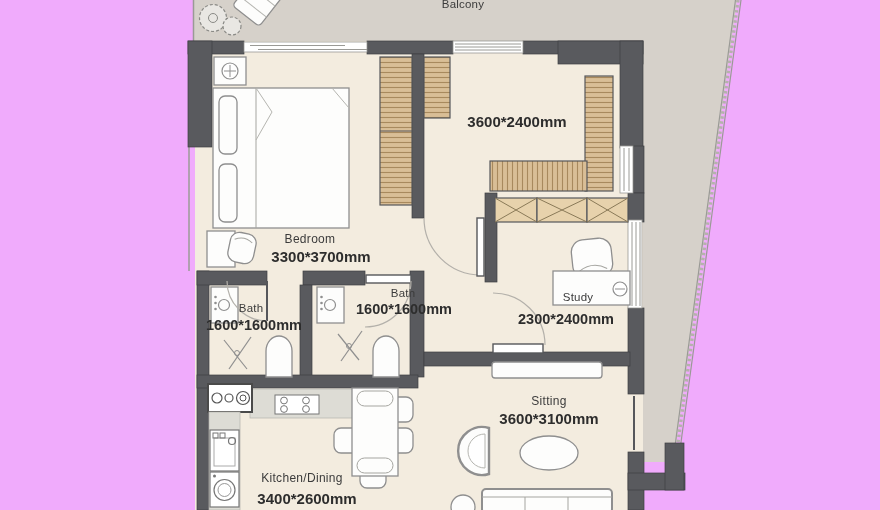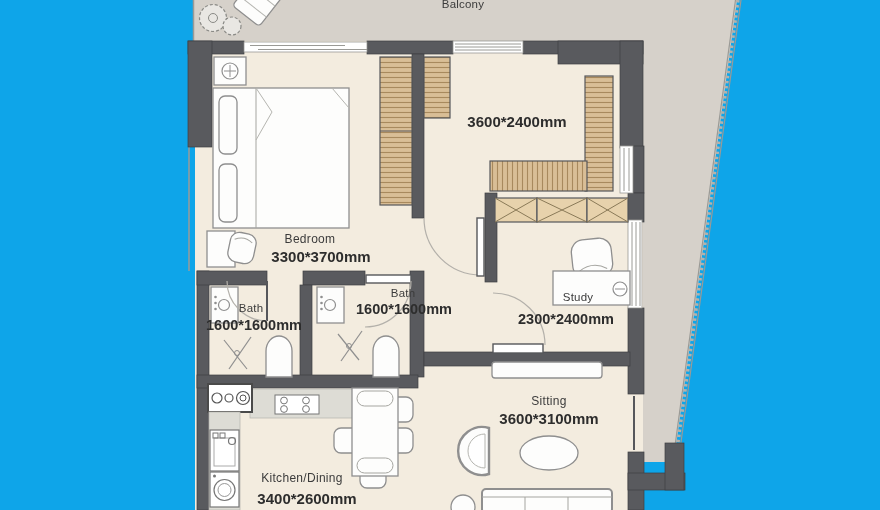--- a/index.html
+++ b/index.html
@@ -1,16 +1,16 @@
 <!DOCTYPE html>
 <html><head>
 <meta charset="utf-8">
 <style>
   html,body{margin:0;padding:0;background:#ffffff;}
-  #stage{position:relative;width:880px;height:510px;overflow:hidden;background:#0ea5e9;
+  #stage{position:relative;width:880px;height:510px;overflow:hidden;background:#f0abfc;
          font-family:"Liberation Sans", sans-serif;}
   svg{display:block}
   text{font-family:"Liberation Sans", sans-serif;}
   .room-name{font-size:12px;fill:#3b3b3b;letter-spacing:.3px;}
   .room-name-sm{font-size:11.5px;fill:#3b3b3b;letter-spacing:.2px;}
   .room-dim{font-size:15px;font-weight:700;fill:#2d2d2d;}
   .room-dim-sm{font-size:14.5px;font-weight:700;fill:#2d2d2d;}
   .wall{fill:#595a5e;stroke:#3e3f43;stroke-width:.7;}
   .win{fill:#ffffff;stroke:#9a9a96;stroke-width:.8;}
   .winline{stroke:#9a9a96;stroke-width:1;}

